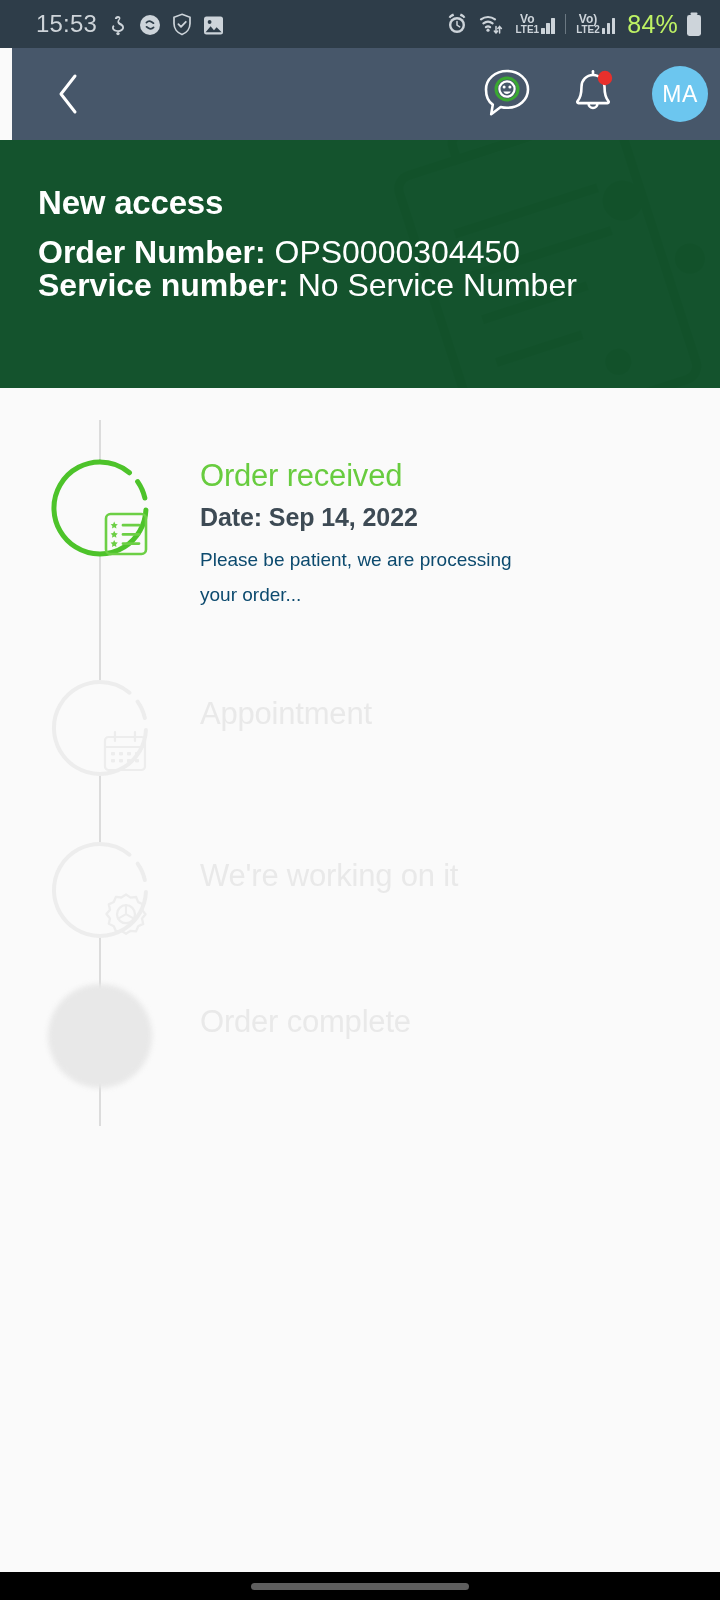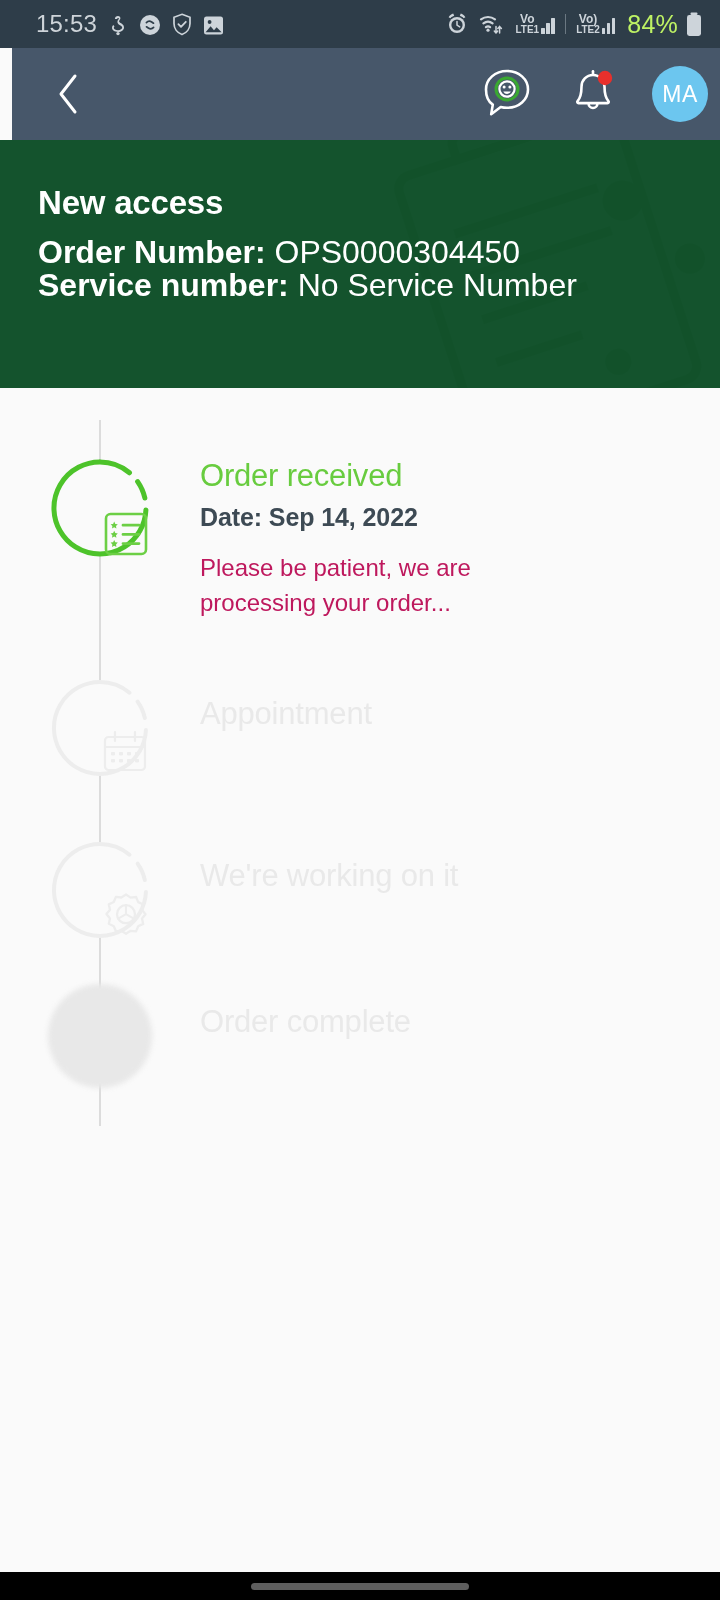--- a/index.html
+++ b/index.html
@@ -236,25 +236,25 @@
   .step-title.active { color: #68cc3f; }
   .step-title.inactive { color: #e9e9e9; }
   .step-date {
     font-size: 25px;
     font-weight: bold;
     color: #3d4a54;
     margin-top: 8px;
     letter-spacing: -0.1px;
   }
   .step-desc {
-    font-size: 24px;
+    font-size: 19px;
     font-weight: 400;
-    color: #be185d;
+    color: #0c4a6e;
     line-height: 35px;
-    margin-top: 18px;
+    margin-top: 10px;
     max-width: 330px;
   }
 
   
   .nav-bar {
     position: absolute;
     bottom: 0; left: 0;
     width: 720px;
     height: 28px;
     background: #000000;

